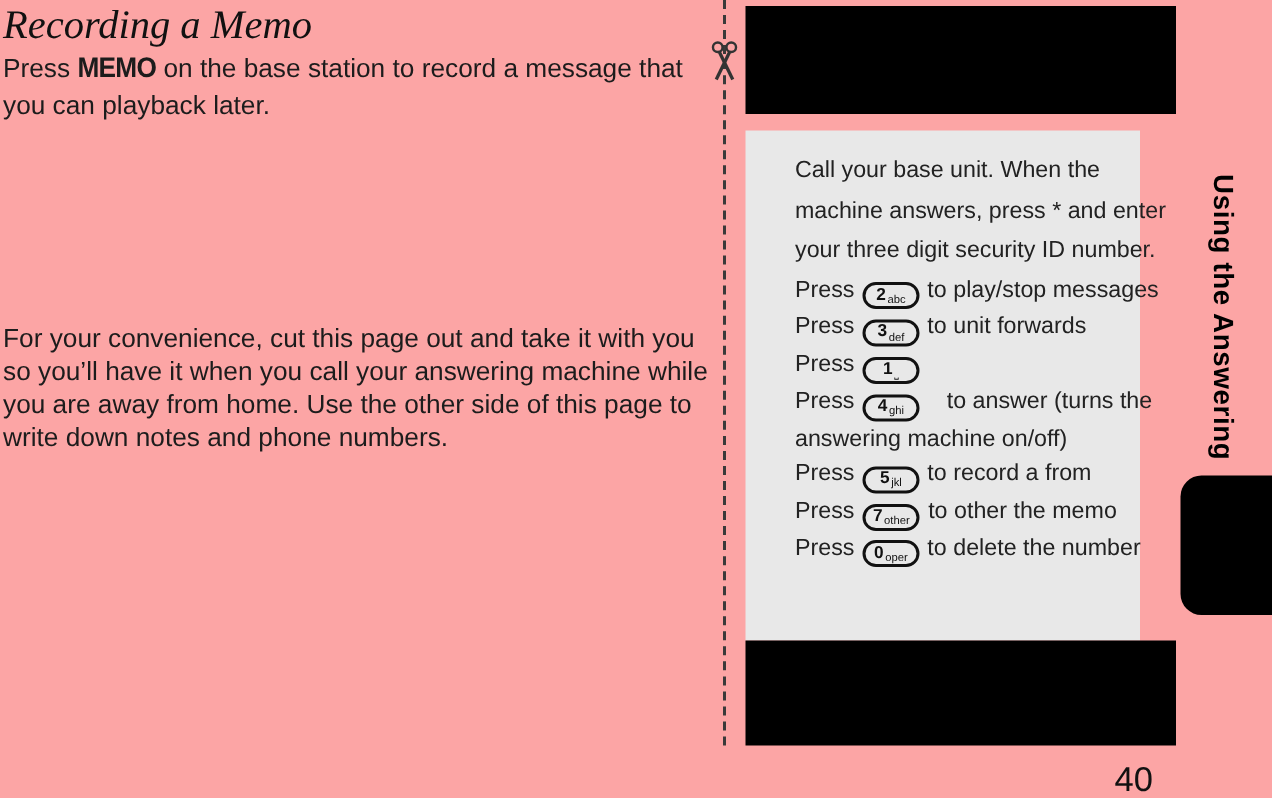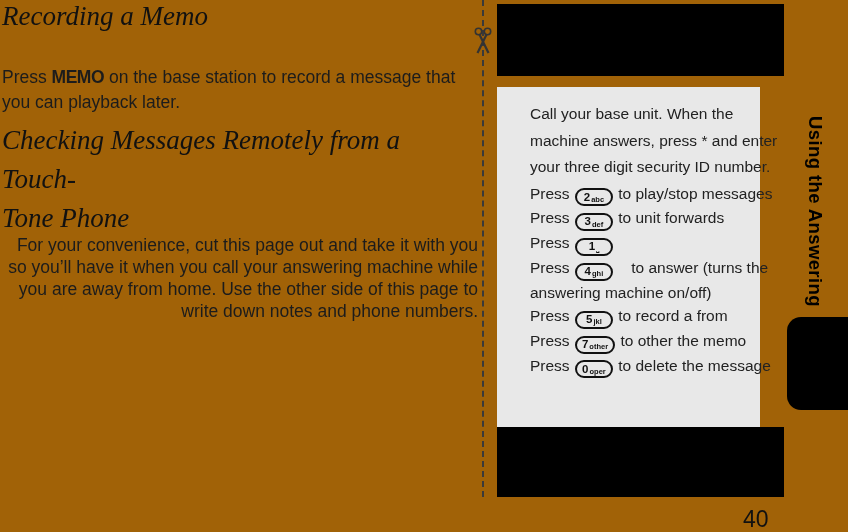--- a/index.html
+++ b/index.html
@@ -1,31 +1,31 @@
 <!DOCTYPE html>
 <html><head>
 <meta charset="utf-8">
 <style>
   html,body { margin:0; padding:0; background:#fff; }
   #stage {
-    position:relative; width:848px; height:532px; background:#a16207;
+    position:relative; width:848px; height:532px; background:#fca5a5;
     overflow:hidden; font-family:"Liberation Sans", sans-serif; color:#1a1a1a;
   }
 
   
   .left-col { position:absolute; left:2px; top:0; width:476px; height:532px; }
   .h-serif {
     position:absolute; left:0; margin:0; font-family:"Liberation Serif", serif;
     font-style:italic; font-weight:400; font-size:27px; line-height:39px; color:#111;
   }
   #heading1 { top:-3px; }
   #heading2 { top:121px; width:478px; }
-  .body-para { position:absolute; left:0; font-size:17.5px; line-height:25px; color:#1c1c1c;margin-top:32px; }
+  .body-para { position:absolute; left:0; font-size:17.5px; line-height:25px; color:#1c1c1c; }
   #para1 { top:33px; width:476px; }
-  #para2 { top:202px; width:476px; line-height:22px;text-align:right; }
+  #para2 { top:214px; width:476px; line-height:22px; }
   .memo-label { font-weight:800; letter-spacing:-0.5px; display:inline-block; transform:scaleY(1.08); }
 
   
   .cut-line {
     position:absolute; left:482px; top:0; height:497px; width:0;
     border-left:2px dashed #3a3a3a;
   }
   .scissors { position:absolute; left:472px; top:26px; width:22px; height:30px; }
 
   
@@ -38,21 +38,21 @@
   .card-intro { width:253px; font-size:15.5px; line-height:26.5px; color:#222; }
   .instructions { margin-top:1px; width:254px; }
   .instr-row { font-size:15.5px; line-height:23.5px; color:#222; white-space:pre-wrap; }
   .key-pill {
     display:inline-flex; align-items:center; justify-content:center; gap:1px;
     min-width:24px; height:14px; padding:0 5px; margin:0 1px;
     border:2px solid #111; border-radius:9px; background:transparent;
     vertical-align:-2px; line-height:1;
   }
   .key-pill .digit  { font-size:11.5px; font-weight:bold; color:#111; }
-  .key-pill .letters{ font-size:7.5px;  font-weight:bold; color:#111; align-self:flex-end; padding-bottom:1px; }
+  .key-pill .letters{ font-size:7.5px;  font-weight:normal; color:#111; align-self:flex-end; padding-bottom:1px; }
 
   
   .vertical-label {
     position:absolute; left:804px; top:116px; height:200px;
     writing-mode:vertical-rl; font-weight:bold; font-size:18.5px;
     letter-spacing:0.4px; color:#000; white-space:nowrap;
   }
   .side-tab {
     position:absolute; left:787px; top:317px; width:61px; height:93px;
     background:#000; border-radius:14px 0 0 14px;
@@ -64,21 +64,20 @@
 </head>
 <body>
 
 <div id="stage">
 
   <div class="left-col">
     <h1 class="h-serif" id="heading1">Recording a Memo</h1>
 
     <div class="body-para" id="para1"><span>Press </span><span class="memo-label">MEMO</span><span> on the base station to record a message that you can playback later.</span></div>
 
-    <h1 class="h-serif" id="heading2"><span>Checking Messages Remotely from a Touch-</span><br><span>Tone Phone</span></h1>
 
     <div class="body-para" id="para2">For your convenience, cut this page out and take it with you so you’ll have it when you call your answering machine while you are away from home. Use the other side of this page to write down notes and phone numbers.</div>
   </div>
 
   <div class="cut-line"></div>
   <div class="scissors">
     <svg viewBox="0 0 22 30" width="22" height="30">
       <circle cx="6.5" cy="5.5" r="3.2" fill="none" stroke="#333" stroke-width="1.6"></circle>
       <circle cx="15.5" cy="5.5" r="3.2" fill="none" stroke="#333" stroke-width="1.6"></circle>
       <line x1="7.5" y1="8.5" x2="16.5" y2="27" stroke="#333" stroke-width="2.2"></line>
@@ -91,21 +90,21 @@
   <div class="card-body">
     <div class="card-intro">Call your base unit. When the machine answers, press * and enter your three digit security ID number.</div>
 
     <div class="instructions">
       <div class="instr-row"><span>Press </span><span class="key-pill"><span class="digit">2</span><span class="letters">abc</span></span><span> to play/stop messages</span></div>
       <div class="instr-row"><span>Press </span><span class="key-pill"><span class="digit">3</span><span class="letters">def</span></span><span> to unit forwards</span></div>
       <div class="instr-row"><span>Press </span><span class="key-pill"><span class="digit">1</span><span class="letters">⎵</span></span></div>
       <div class="instr-row"><span>Press </span><span class="key-pill"><span class="digit">4</span><span class="letters">ghi</span></span><span>    to answer (turns the answering machine on/off)</span></div>
       <div class="instr-row"><span>Press </span><span class="key-pill"><span class="digit">5</span><span class="letters">jkl</span></span><span> to record a from</span></div>
       <div class="instr-row"><span>Press </span><span class="key-pill"><span class="digit">7</span><span class="letters">other</span></span><span> to other the memo</span></div>
-      <div class="instr-row"><span>Press </span><span class="key-pill"><span class="digit">0</span><span class="letters">oper</span></span><span> to delete the message</span></div>
+      <div class="instr-row"><span>Press </span><span class="key-pill"><span class="digit">0</span><span class="letters">oper</span></span><span> to delete the number</span></div>
     </div>
   </div>
 
   <div class="card-footer"></div>
 
   <div class="vertical-label">Using the Answering</div>
   <div class="side-tab"></div>
   <div class="page-number">40</div>
 
 </div>

